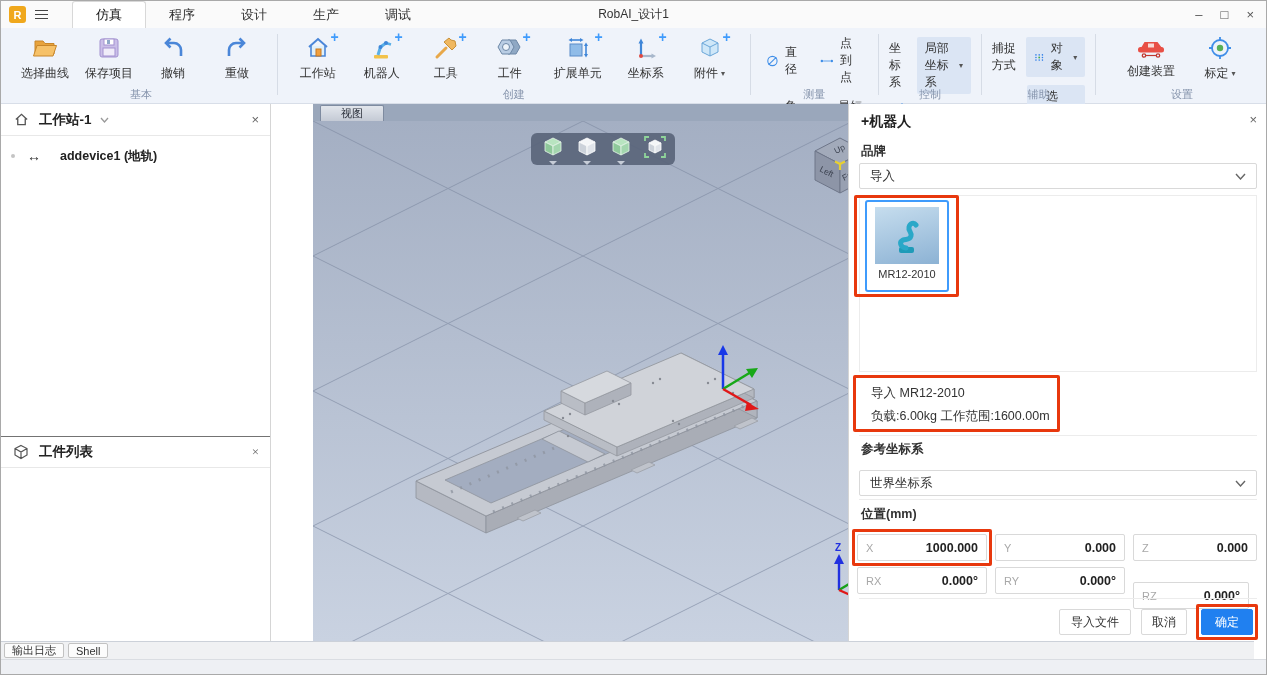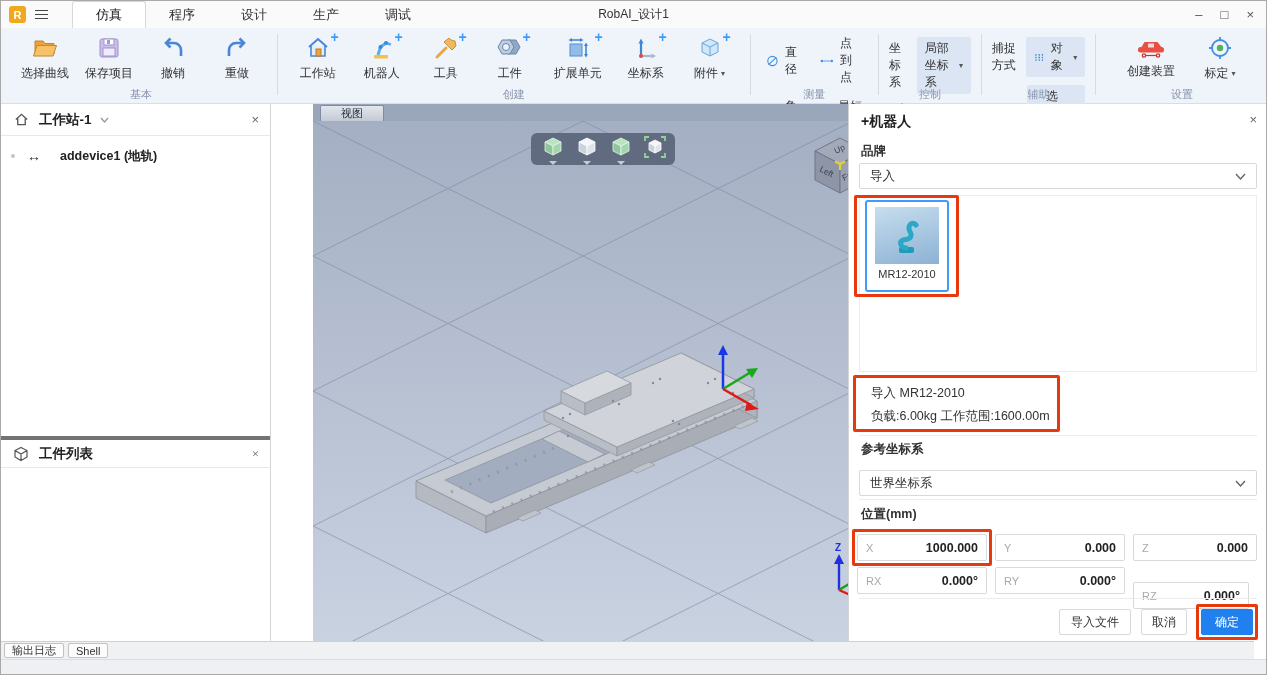--- a/index.html
+++ b/index.html
@@ -34,21 +34,21 @@
   .rb-row { display:flex; align-items:center; gap:8px; font-size:12px; color:#333; }
   .chip { display:flex; align-items:center; gap:6px; background:#dbe5f4; padding:3px 8px; font-size:12px; color:#333; border-radius:2px; cursor:default; }
   .icon-row { display:flex; gap:14px; align-items:center; padding-left:2px; }
 
   
   .main { position:absolute; top:103px; left:0; width:1267px; height:537px; }
 
   .left-panel { position:absolute; left:0; top:0; width:270px; height:537px; background:#fff; border-right:1px solid #d5d5d5; }
   .lp-header { position:absolute; left:0; right:0; height:32px; display:flex; align-items:center; background:#fff; }
   .lp-header.h1 { top:0; border-bottom:1px solid #e8e8e8; }
-  .lp-header.h2 { top:332px; border-top:4px solid #737373; border-bottom:1px solid #e8e8e8;font-family:Liberation Serif, serif; }
+  .lp-header.h2 { top:332px; border-top:1px solid #737373; border-bottom:1px solid #e8e8e8;font-family:Liberation Serif, serif; }
   .lp-title { font-size:13.5px; font-weight:bold; color:#222; margin-left:10px; }
   .lp-close { position:absolute; right:11px; font-size:13px; color:#666; cursor:default; }
   .lp-icon { margin-left:13px; display:flex; }
   .lp-chevron { margin-left:8px; display:flex; }
   .tree-row { position:absolute; top:42px; left:0; right:0; height:20px; display:flex; align-items:center; }
   .tree-dot { width:4px; height:4px; border-radius:50%; background:#c4c4c4; margin-left:10px; }
   .tree-arrow { margin-left:12px; font-size:14px; font-weight:bold; color:#333; }
   .tree-label { margin-left:19px; font-size:12.5px; font-weight:bold; color:#222; }
 
   

